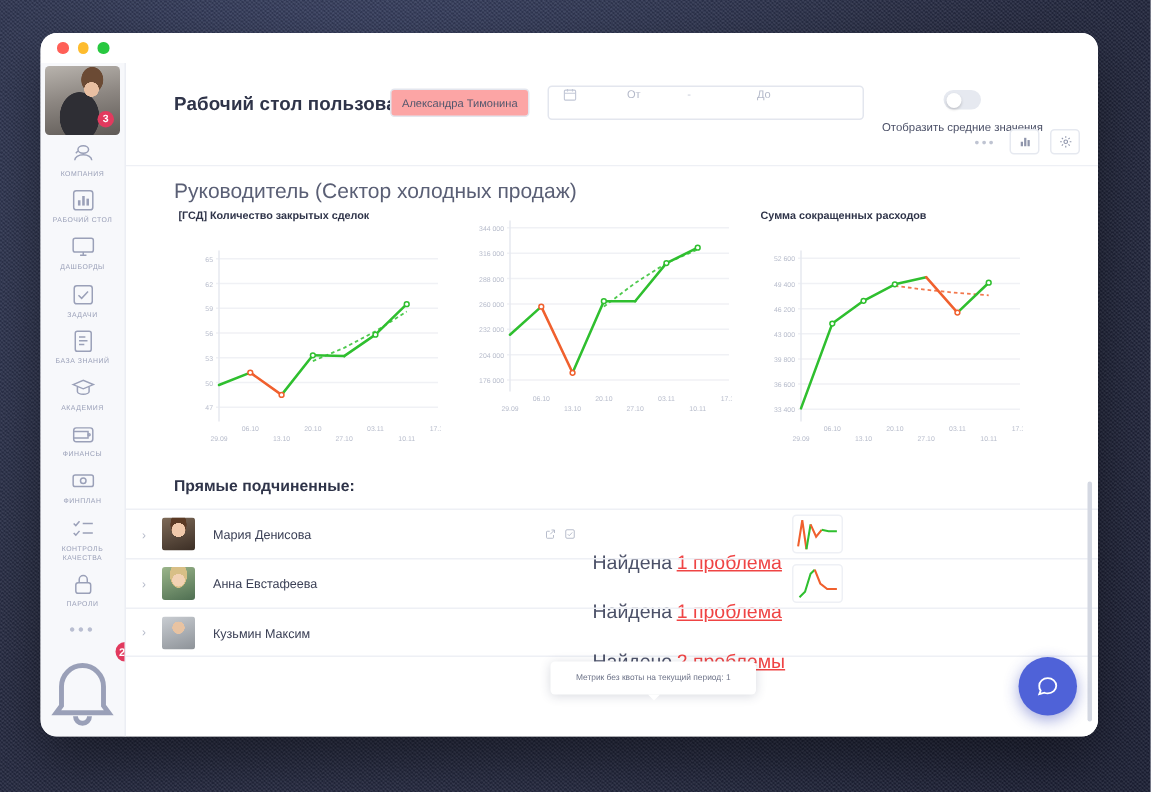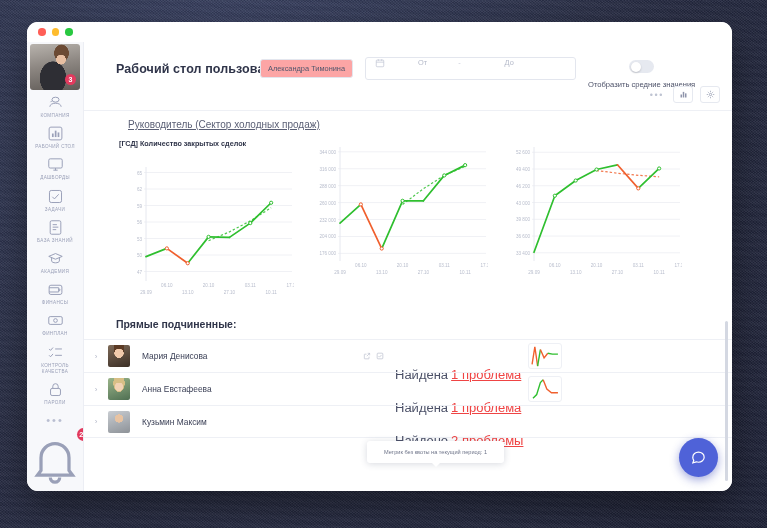--- a/index.html
+++ b/index.html
@@ -150,22 +150,22 @@
     cursor: pointer;
   }
   .hdr-btn svg { width: 9px; height: 9px; color: #8f95ab; display: block; }
 
   
   #content {
     position: absolute; left: 57px; top: 89px; right: 0; bottom: 0;
     background: #fff; overflow: hidden;
   }
   #section-label {
-    position: absolute; left: 44px; top: 8px;
-    font-size: 10px; color: #5a5f75; text-decoration: underline;
+    position: absolute; left: 32px; top: 8px;
+    font-size: 14px; color: #5a5f75;
   }
 
   #charts {
     position: absolute; left: 32px; top: 28px;
     width: 545px; height: 172px;
     display: flex; gap: 16px;
   }
   .chart-card { width: 178px; position: relative; }
   .chart-title {
     font-size: 7.2px; font-weight: bold; color: #2f3449;
@@ -499,20 +499,21 @@
               <line x1="134.28571428571428" y1="36.4065934065934" x2="155.14285714285714" y2="26.13186813186813" stroke="#2fbf2f" stroke-width="1.7" stroke-linecap="round"></line>
               <circle cx="50.85714285714286" cy="65.41758241758242" r="1.6" fill="#fff" stroke="#f0602e" stroke-width="1"></circle>
               <circle cx="71.71428571428572" cy="109.53846153846153" r="1.6" fill="#fff" stroke="#f0602e" stroke-width="1"></circle>
               <circle cx="92.57142857142857" cy="61.791208791208796" r="1.6" fill="#fff" stroke="#2fbf2f" stroke-width="1"></circle>
               <circle cx="134.28571428571428" cy="36.4065934065934" r="1.6" fill="#fff" stroke="#2fbf2f" stroke-width="1"></circle>
               <circle cx="155.14285714285714" cy="26.13186813186813" r="1.6" fill="#fff" stroke="#2fbf2f" stroke-width="1"></circle>
             </svg>
           </div>
       </div>
       <div class="chart-card">
+        <div class="chart-title">Сумма сокращенных расходов</div>
         <div class="chart-plot">
             <svg id="svg-2" width="178" height="148" viewBox="0 0 178 148">
               <line x1="28" y1="113.80952380952381" x2="176" y2="113.80952380952381" stroke="#f0f1f5" stroke-width="1"></line>
               <text x="26" y="115.80952380952381" text-anchor="end" font-size="4.6" fill="#b8bdcc" font-family="&quot;Liberation Sans&quot;, sans-serif">33 400</text>
               <line x1="28" y1="97.04761904761905" x2="176" y2="97.04761904761905" stroke="#f0f1f5" stroke-width="1"></line>
               <text x="26" y="99.04761904761905" text-anchor="end" font-size="4.6" fill="#b8bdcc" font-family="&quot;Liberation Sans&quot;, sans-serif">36 600</text>
               <line x1="28" y1="80.28571428571428" x2="176" y2="80.28571428571428" stroke="#f0f1f5" stroke-width="1"></line>
               <text x="26" y="82.28571428571428" text-anchor="end" font-size="4.6" fill="#b8bdcc" font-family="&quot;Liberation Sans&quot;, sans-serif">39 800</text>
               <line x1="28" y1="63.52380952380952" x2="176" y2="63.52380952380952" stroke="#f0f1f5" stroke-width="1"></line>
               <text x="26" y="65.52380952380952" text-anchor="end" font-size="4.6" fill="#b8bdcc" font-family="&quot;Liberation Sans&quot;, sans-serif">43 000</text>

